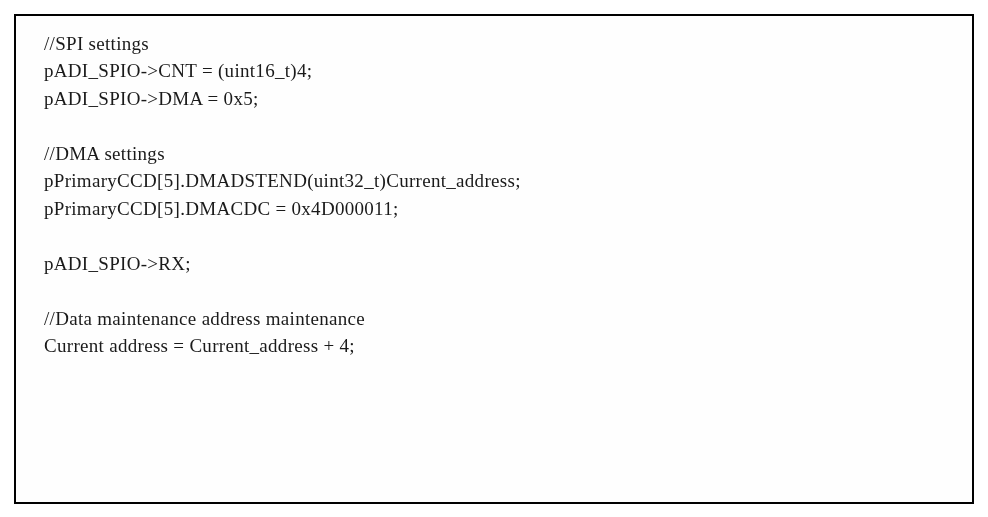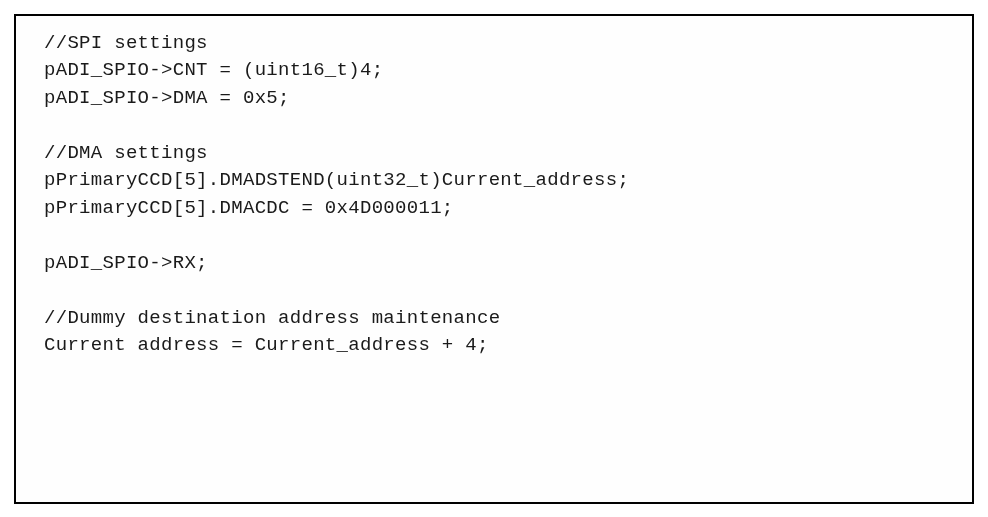--- a/index.html
+++ b/index.html
@@ -15,20 +15,21 @@
       align-items: center;
       justify-content: center;
       font-family: "Courier New", Courier, monospace;
     }
     .code-box {
       border: 2px solid #000;
       width: 960px;
       height: 490px;
       padding: 14px 20px 14px 28px;
       background: #fefefe;
+      font-family: Liberation Serif, serif;
     }
     .code-line {
       font-size: 19px;
       line-height: 27.5px;
       white-space: pre;
       color: #1a1a1a;
       letter-spacing: 0.3px;
     }
     .blank {
       height: 27.5px;
@@ -41,15 +42,15 @@
   <div class="code-line">//SPI settings</div>
   <div class="code-line">pADI_SPIO-&gt;CNT = (uint16_t)4;</div>
   <div class="code-line">pADI_SPIO-&gt;DMA = 0x5;</div>
   <div class="blank"></div>
   <div class="code-line">//DMA settings</div>
   <div class="code-line">pPrimaryCCD[5].DMADSTEND(uint32_t)Current_address;</div>
   <div class="code-line">pPrimaryCCD[5].DMACDC = 0x4D000011;</div>
   <div class="blank"></div>
   <div class="code-line">pADI_SPIO-&gt;RX;</div>
   <div class="blank"></div>
-  <div class="code-line">//Dummy destination address maintenance</div>
+  <div class="code-line">//Data maintenance address maintenance</div>
   <div class="code-line">Current address = Current_address + 4;</div>
 </div>
 
 </body></html>

